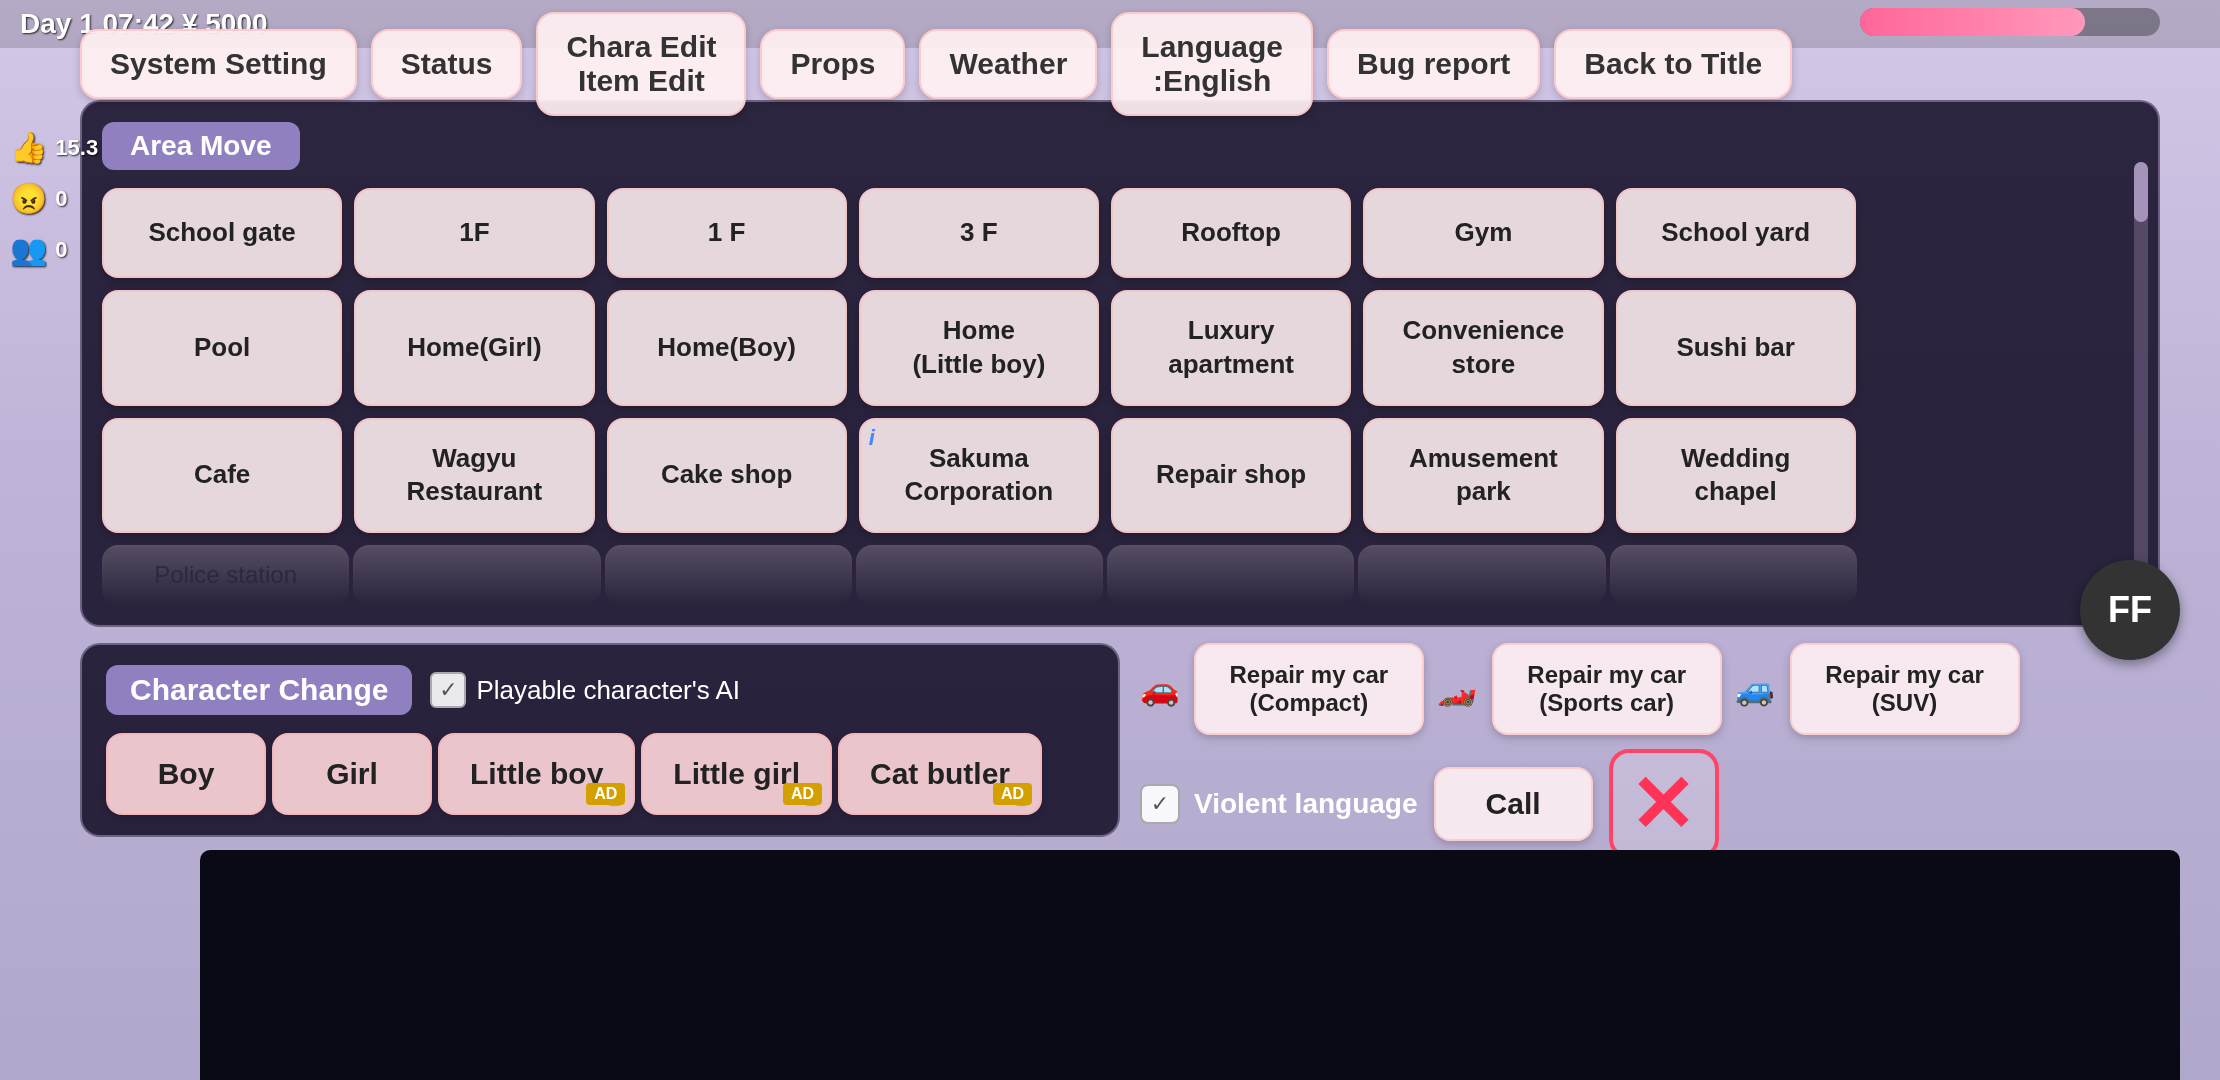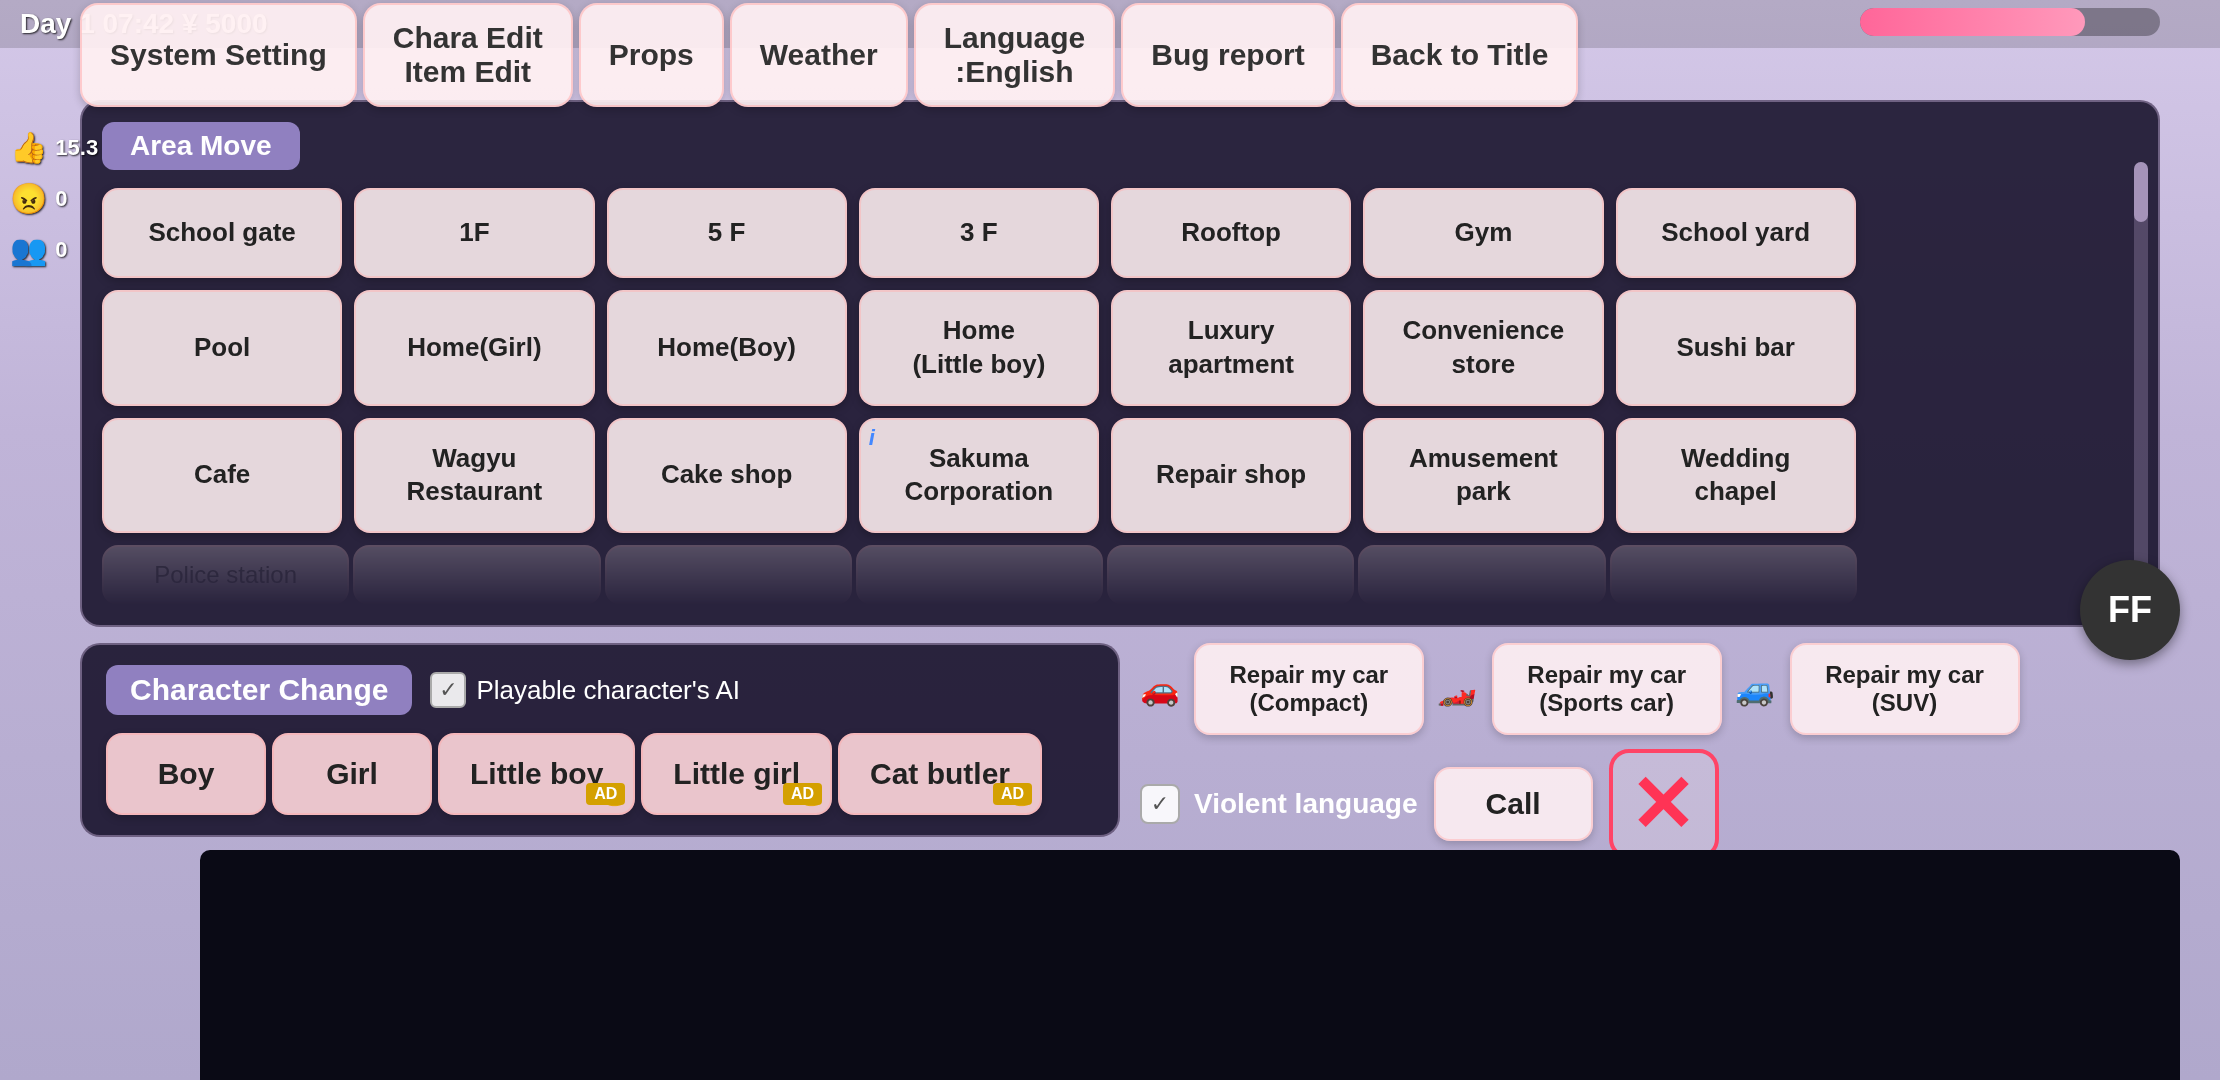--- a/index.html
+++ b/index.html
@@ -35,25 +35,26 @@
       color: white;
       font-size: 28px;
       font-weight: bold;
       text-shadow: 1px 1px 2px rgba(0,0,0,0.8);
       margin-right: auto;
     }
 
     
     .top-menu {
       position: absolute;
-      top: 3px;
+      top: 12px;
       left: 80px;
       right: 120px;
       display: flex;
-      gap: 6px;
+      gap: 14px;
+      align-items: center;
       z-index: 20;
     }
     .menu-btn {
       background: rgba(255,240,242,0.92);
       border: 2px solid rgba(255,180,180,0.6);
       border-radius: 18px;
       padding: 16px 28px;
       font-size: 30px;
       font-weight: 600;
       color: #333;
@@ -437,20 +438,21 @@
 <div class="hud-bar">
   <span class="hud-day">Day 1  07:42  ¥ 5000</span>
 </div>
 
 <div class="progress-bar-container">
   <div class="progress-bar-fill"></div>
 </div>
 
 <div class="top-menu">
   <button class="menu-btn">System Setting</button>
+  <button class="menu-btn">Status</button>
   <button class="menu-btn">Chara Edit<br>Item Edit</button>
   <button class="menu-btn">Props</button>
   <button class="menu-btn">Weather</button>
   <button class="menu-btn">Language<br>:English</button>
   <button class="menu-btn">Bug report</button>
   <button class="menu-btn">Back to Title</button>
 </div>
 
 <div class="left-hud">
   <div class="hud-icon">
@@ -469,21 +471,21 @@
 
 <div class="main-panels">
 
   <div class="area-panel area-panel-wrapper">
     <div class="panel-title">Area Move</div>
     
     <div class="area-grid">
 
       <button class="area-btn">School gate</button>
       <button class="area-btn">1F</button>
-      <button class="area-btn">5 F</button>
+      <button class="area-btn">1 F</button>
       <button class="area-btn">3 F</button>
       <button class="area-btn">Rooftop</button>
       <button class="area-btn">Gym</button>
       <button class="area-btn">School yard</button>
       <div style="visibility:hidden;"></div>
 
       <button class="area-btn">Pool</button>
       <button class="area-btn">Home(Girl)</button>
       <button class="area-btn">Home(Boy)</button>
       <button class="area-btn">Home<br>(Little boy)</button>

